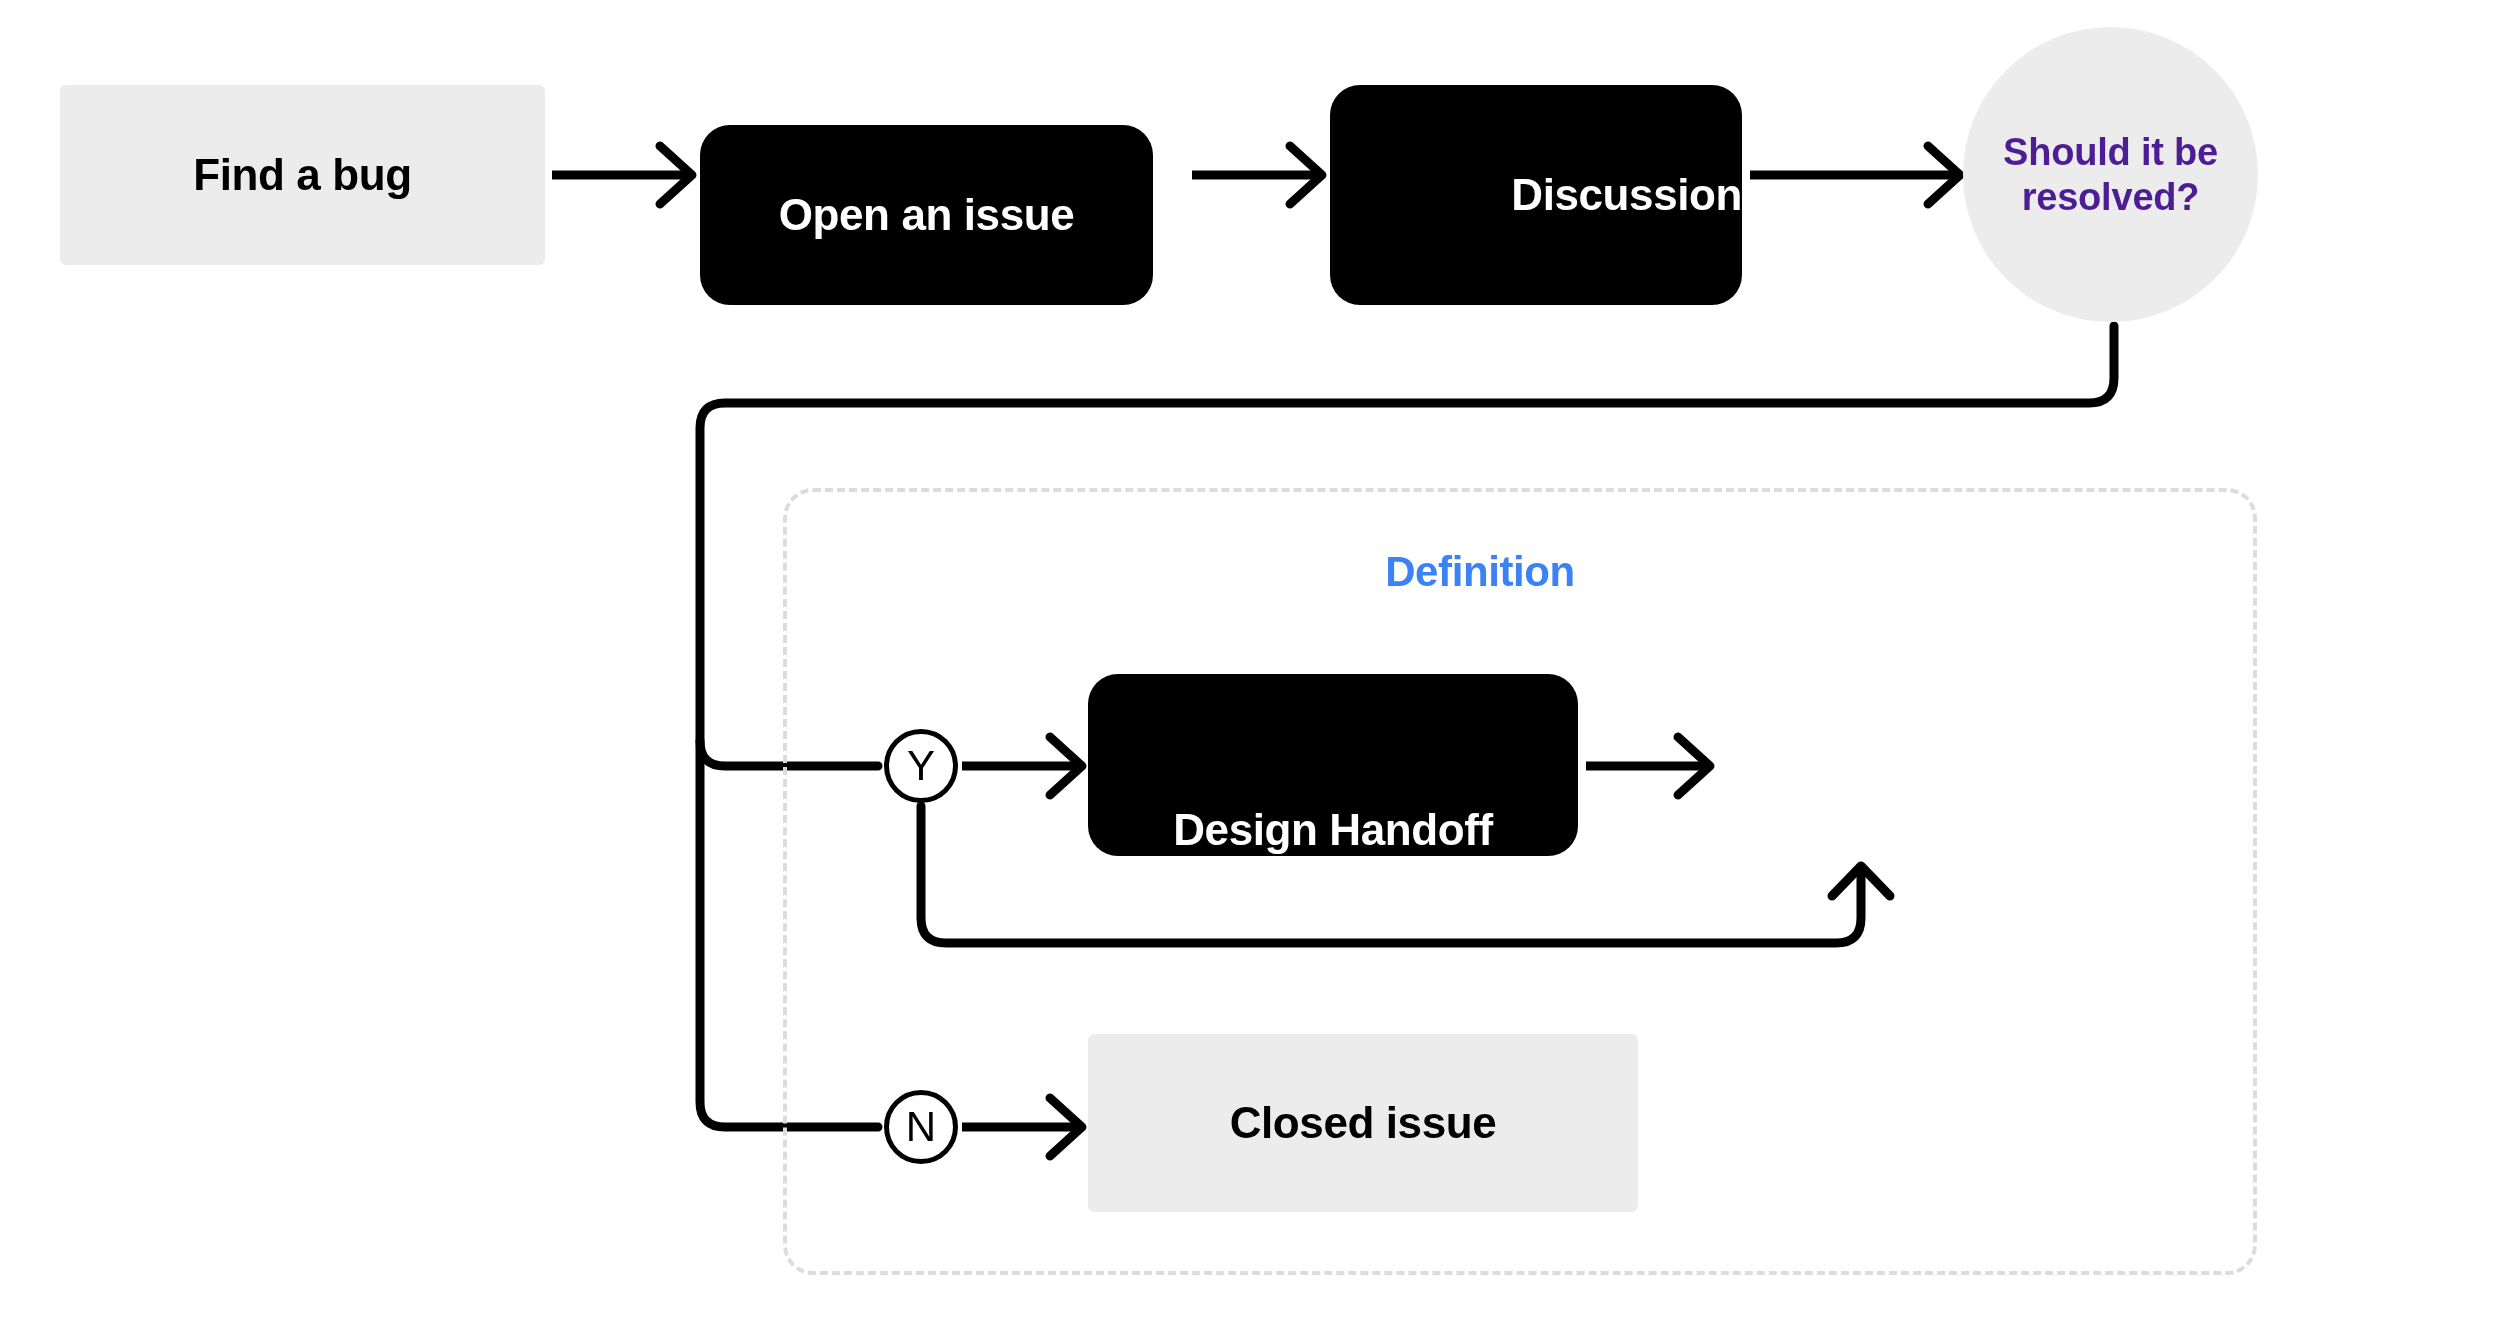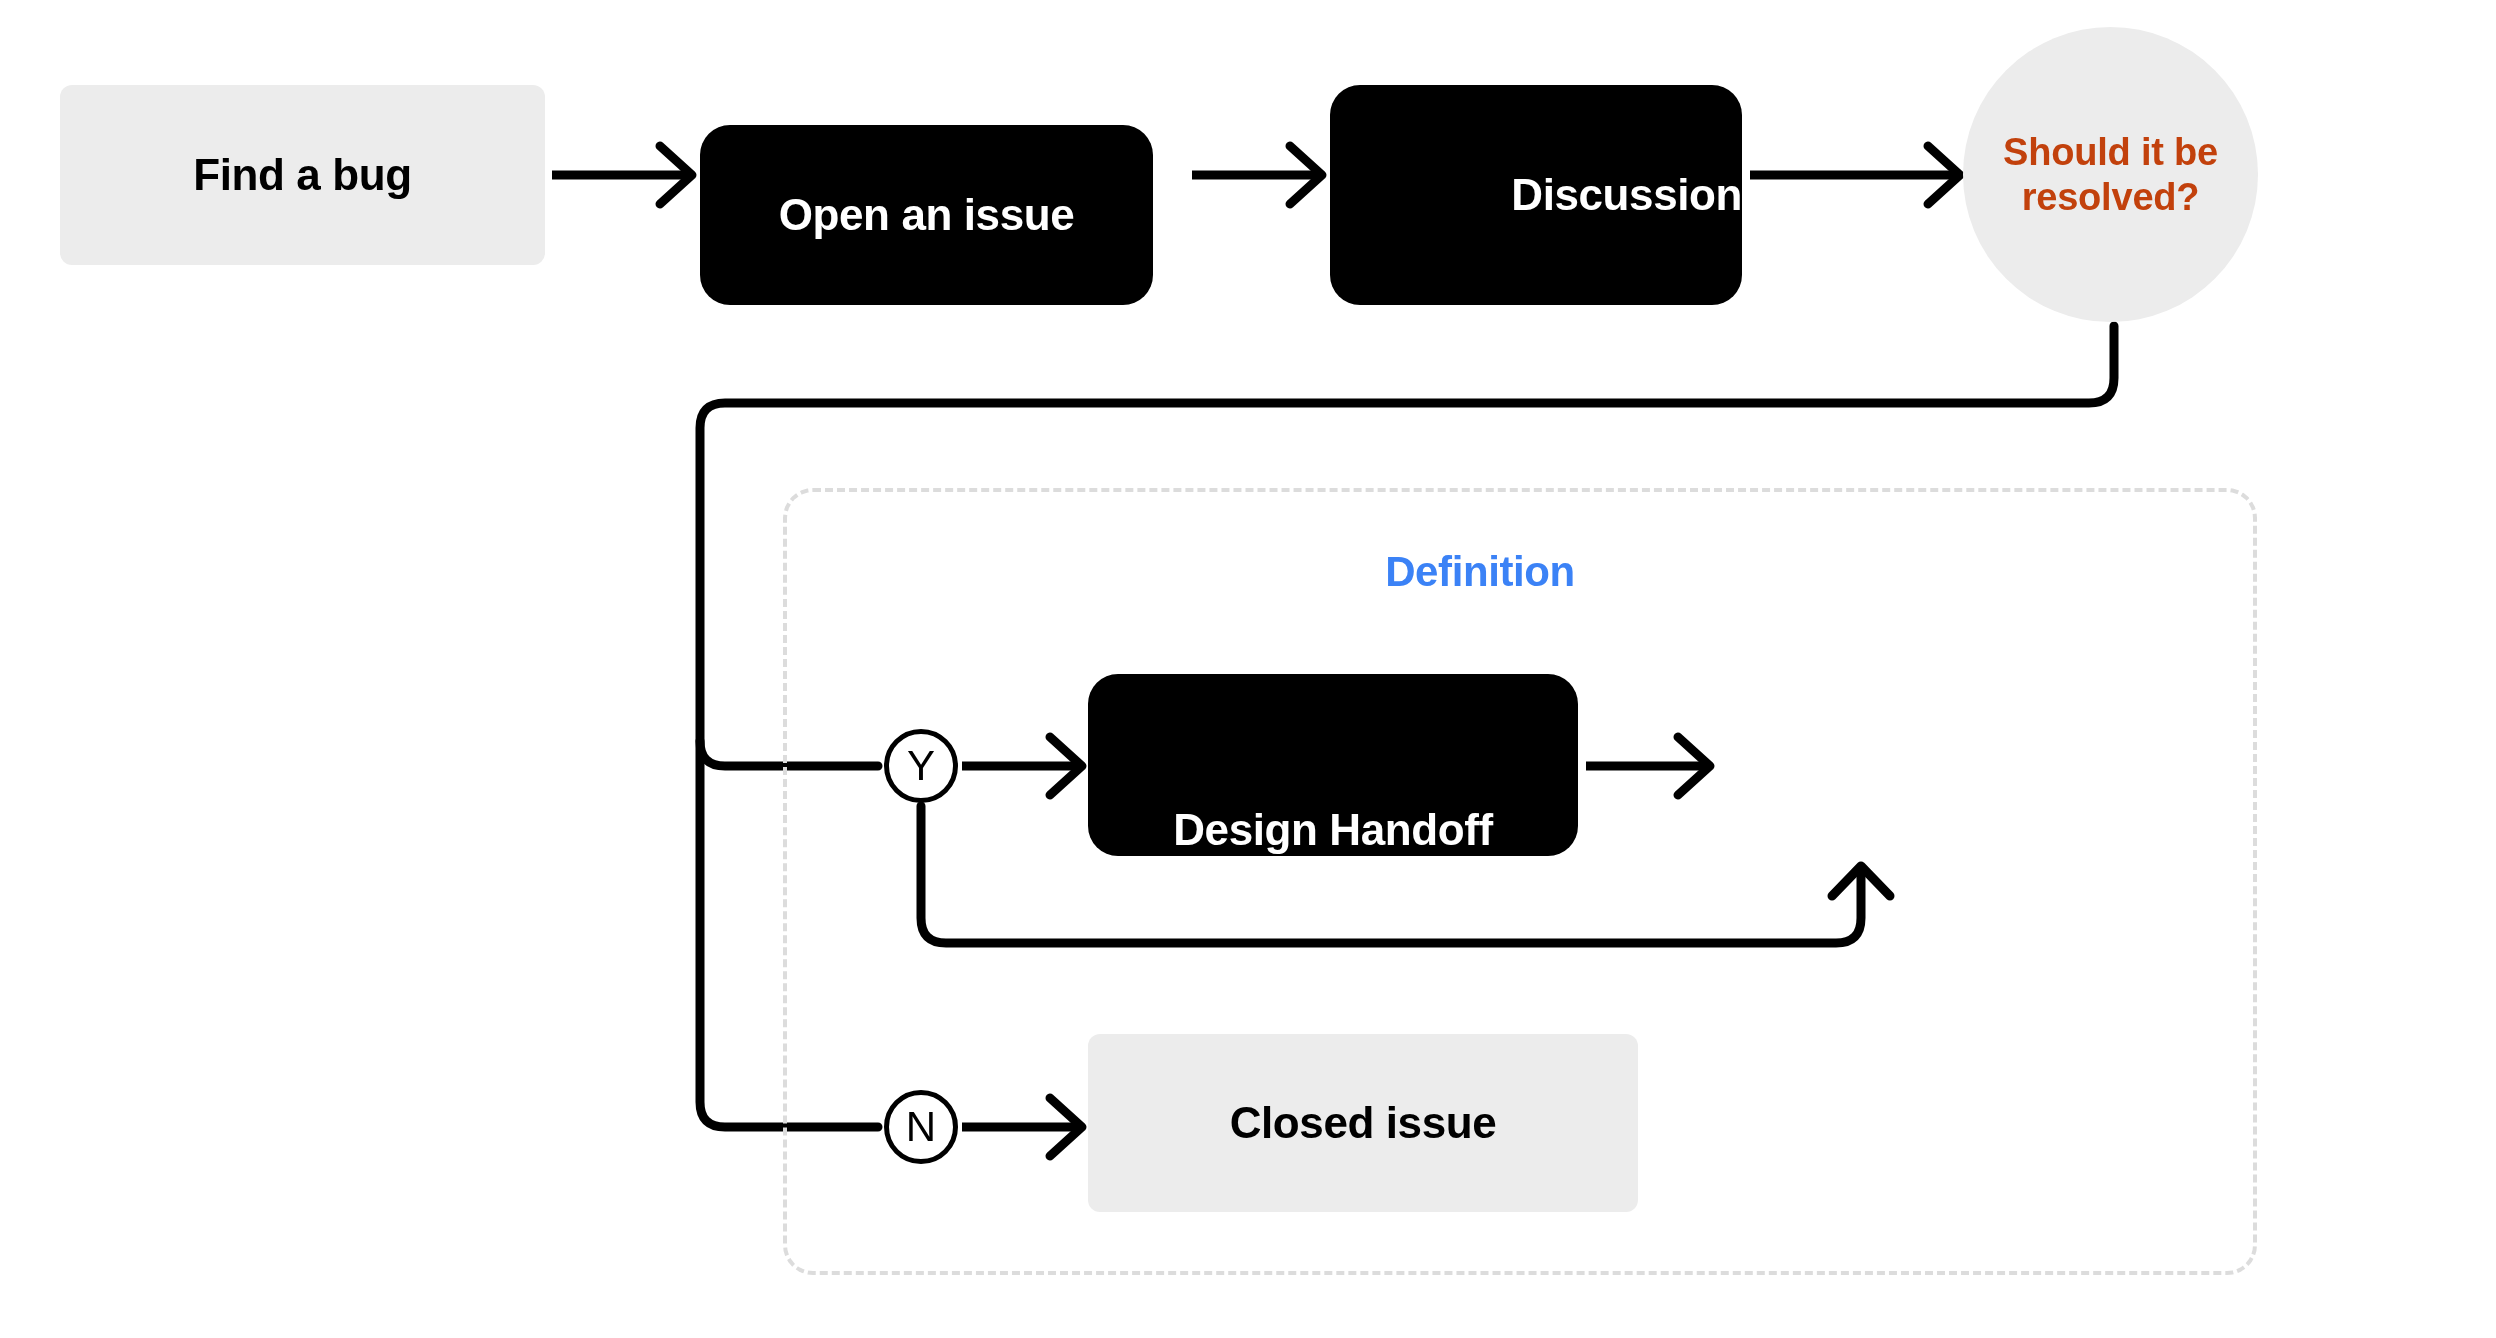--- a/index.html
+++ b/index.html
@@ -45,25 +45,25 @@
     color: #ffffff;
     font-weight: bold;
     font-size: 44px;
     border-radius: 30px;
   }
   .node-light {
     background: #ececec;
     color: #000000;
     font-weight: bold;
     font-size: 44px;
-    border-radius: 12px;
+    border-radius: 6px;
   }
   .node-circle {
     background: #ececec;
-    color: #c2410c;
+    color: #4c1d95;
     font-weight: bold;
     font-size: 38px;
     border-radius: 50%;
     letter-spacing: -0.2px;
   }
 
   
   #node-find-a-bug      { left: 60px;   top: 85px;   width: 485px; height: 180px; }
   #node-open-an-issue   { left: 700px;  top: 85px;   width: 453px; height: 180px; margin-top: 40px; }
   #node-discussion      { left: 1330px; top: 85px;   width: 412px; height: 220px; justify-content: flex-end; }

